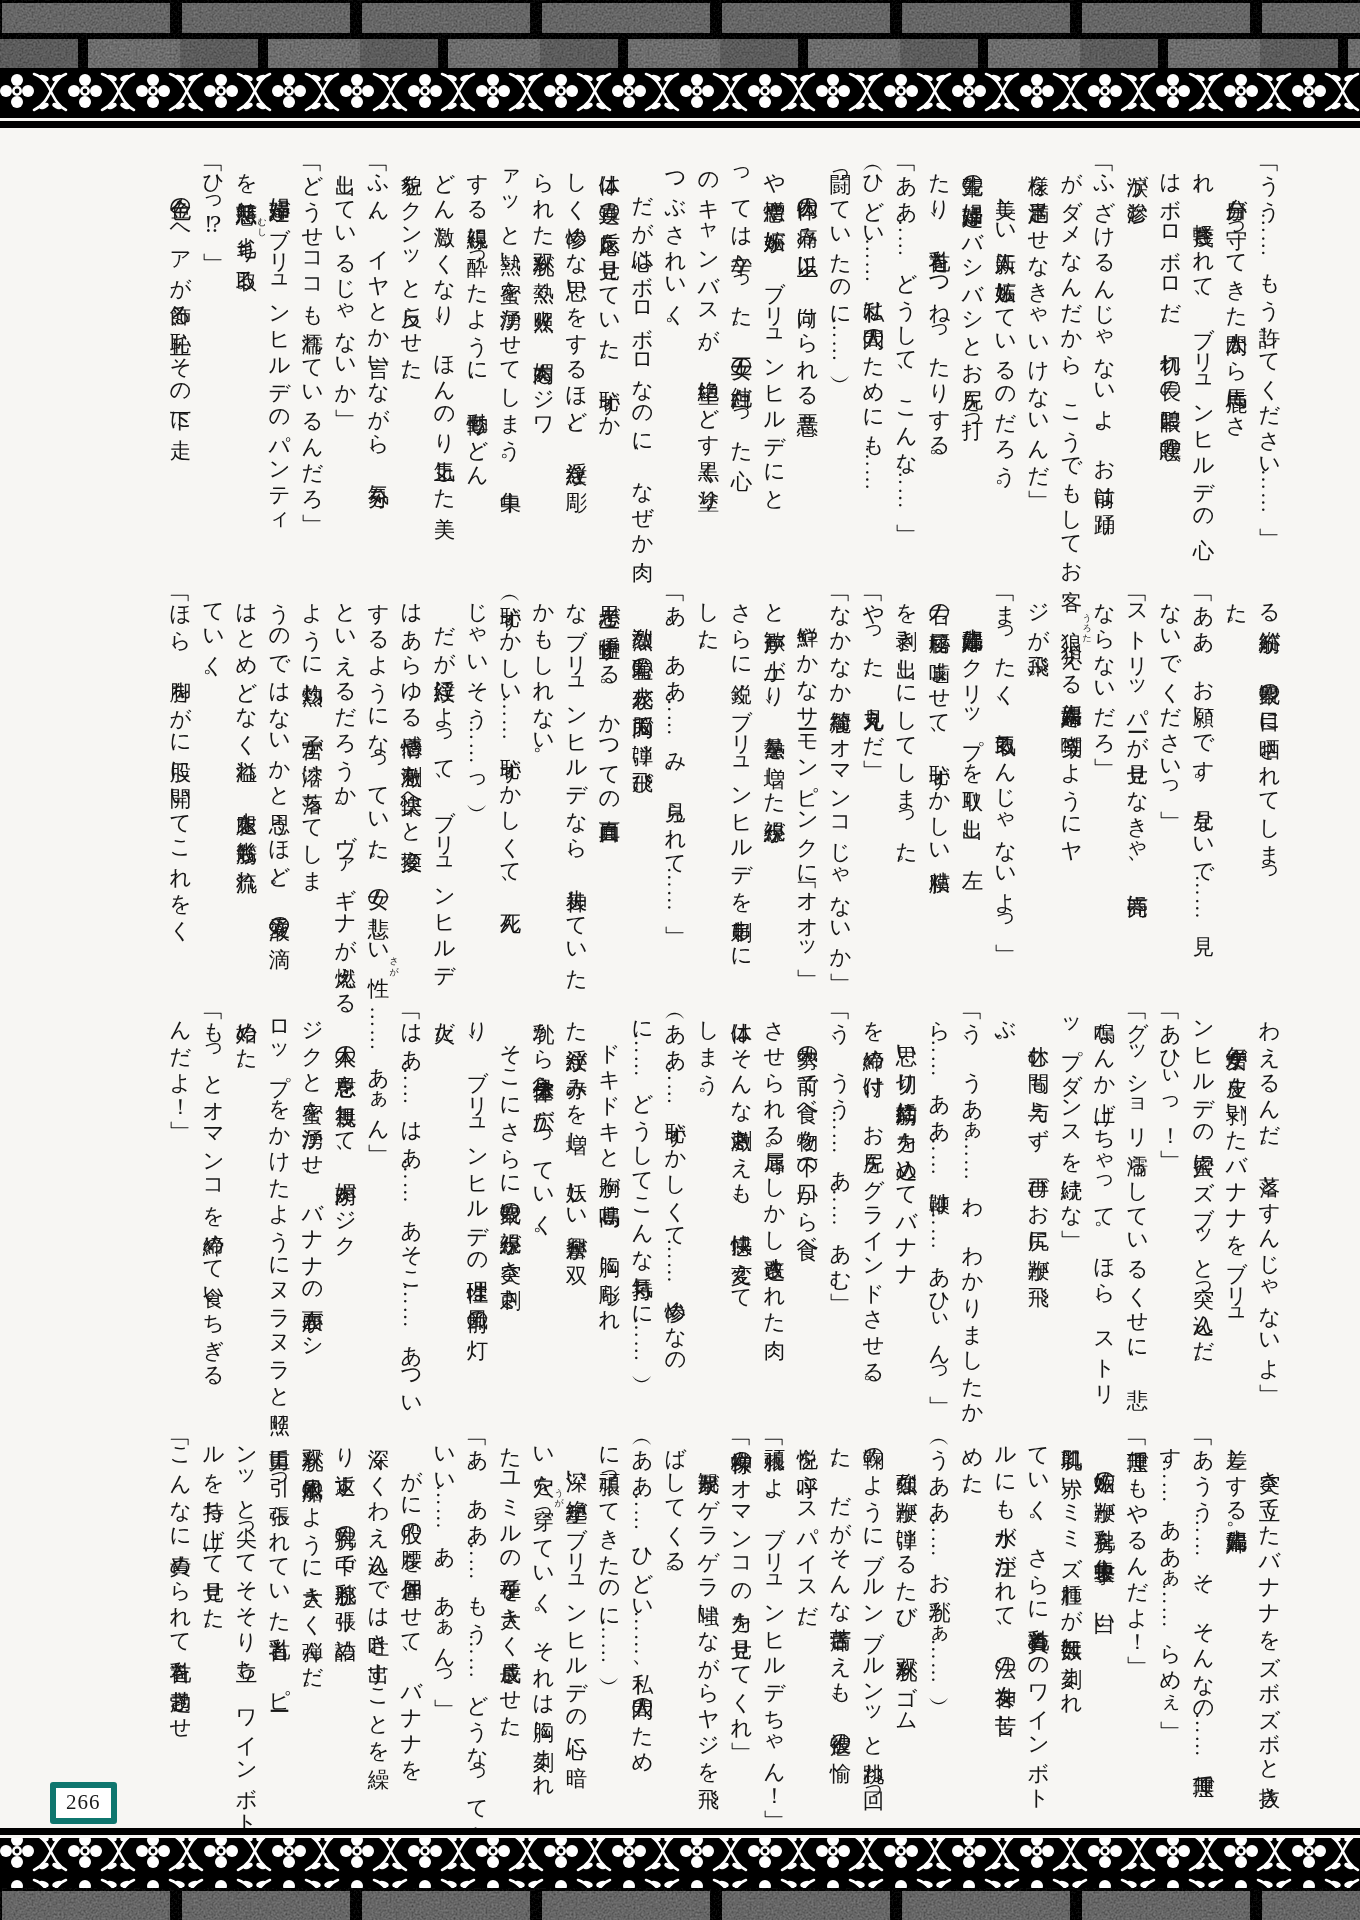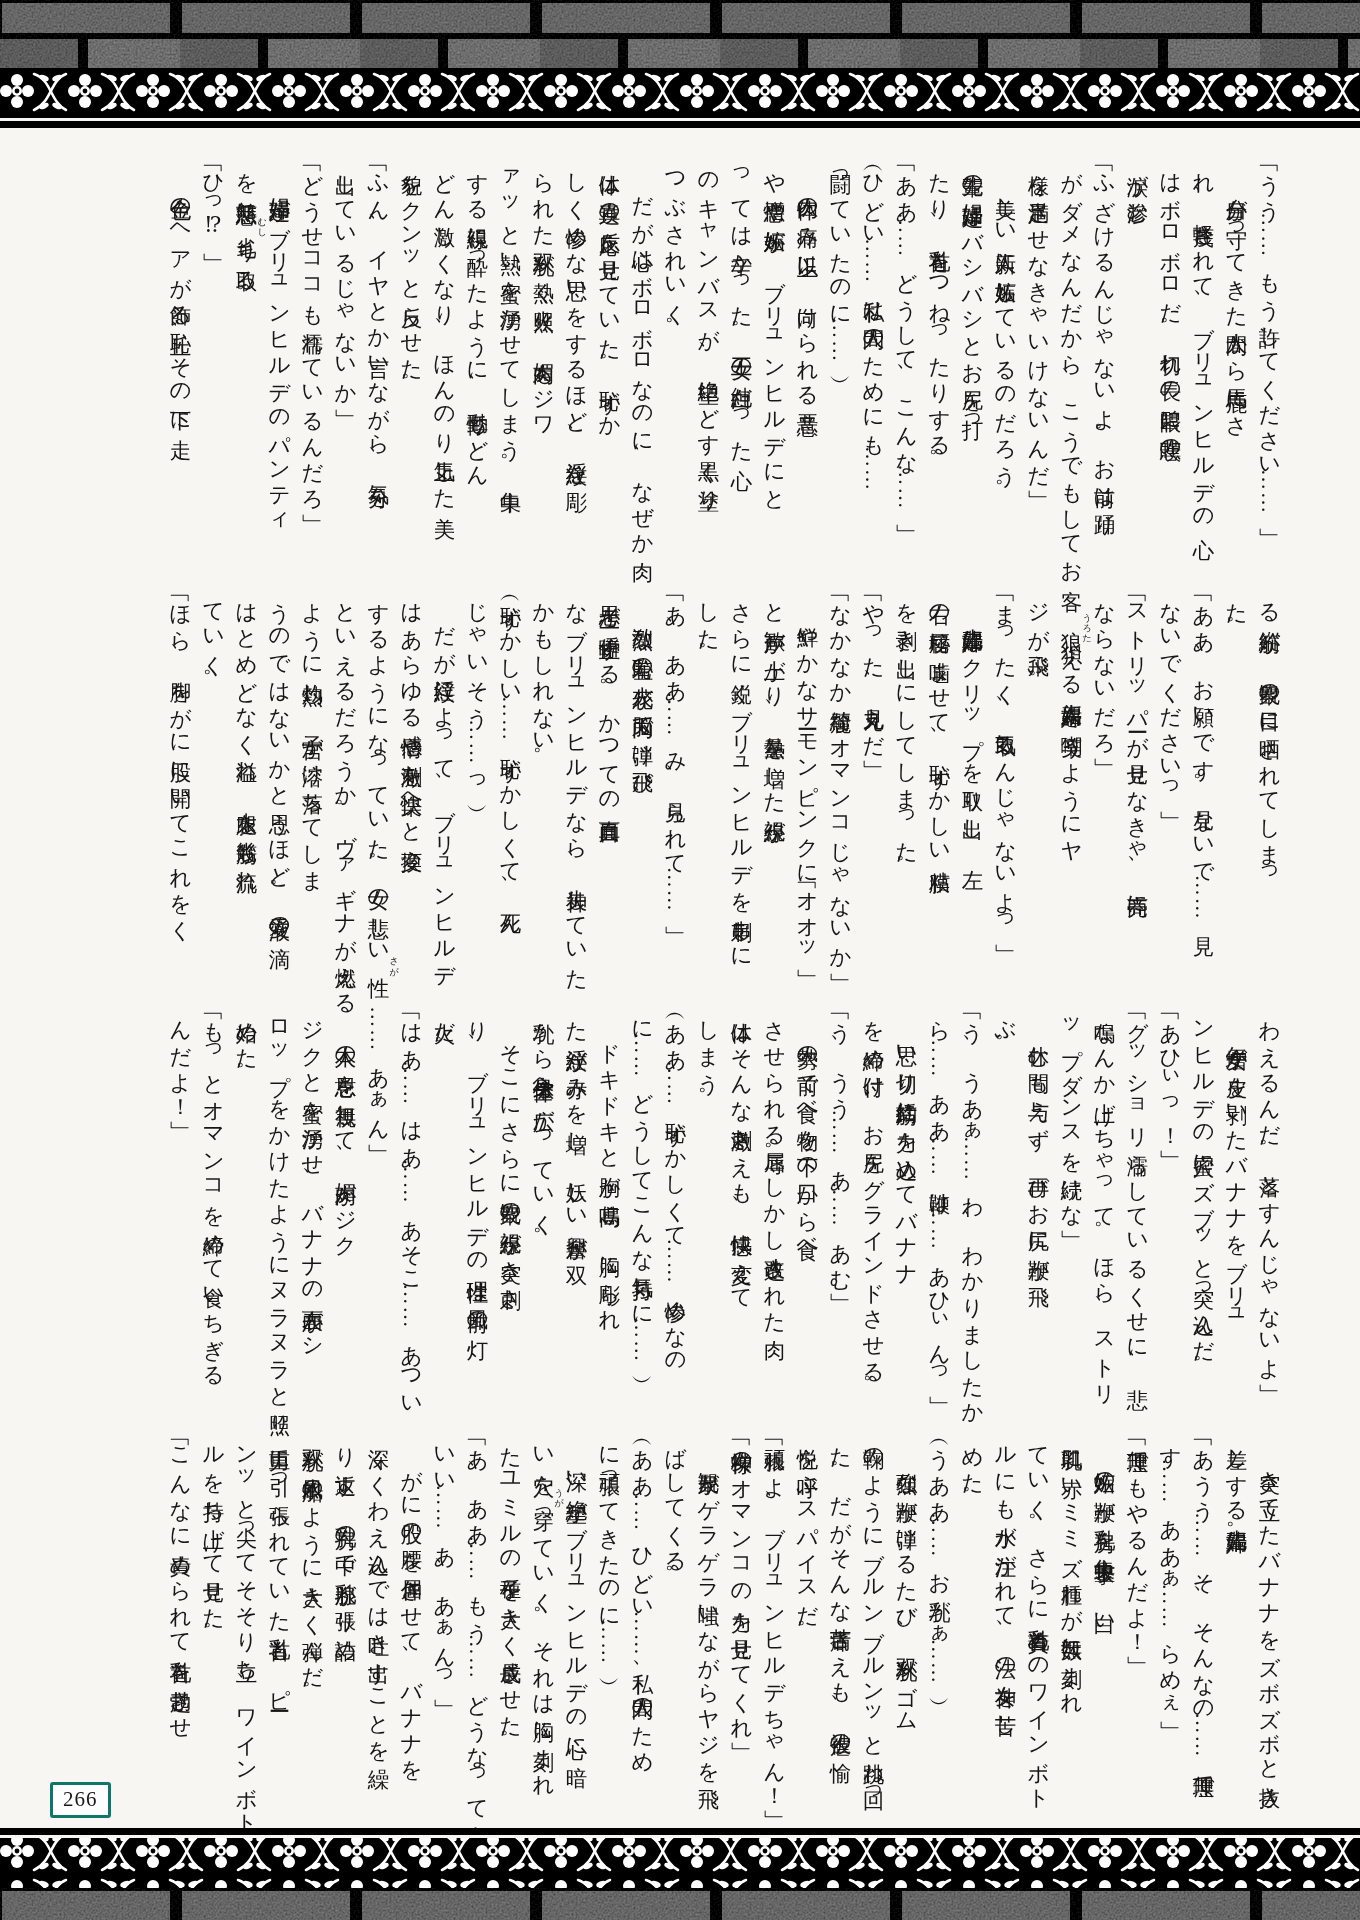--- a/index.html
+++ b/index.html
@@ -31,21 +31,21 @@
   #band-2{top:588px;height:388px;}
   #band-3{top:1006px;height:392px;}
   #band-4{top:1432px;height:378px;}
 
   ruby{ruby-position:over;}
   rt{font-size:9px;letter-spacing:0;}
 
   .page-number{
     position:absolute;left:50px;top:1782px;
     background:#ffffff;
-    border:3px solid #0f766e;
+    border:6px solid #0f766e;
     border-radius:3px;
     padding:2px 10px 3px 10px;
     font-size:21px;color:#1a1a1a;
     font-family:"Liberation Serif","DejaVu Serif",serif;
     letter-spacing:1px;
   }
 </style>
 </head>
 <body>
 

